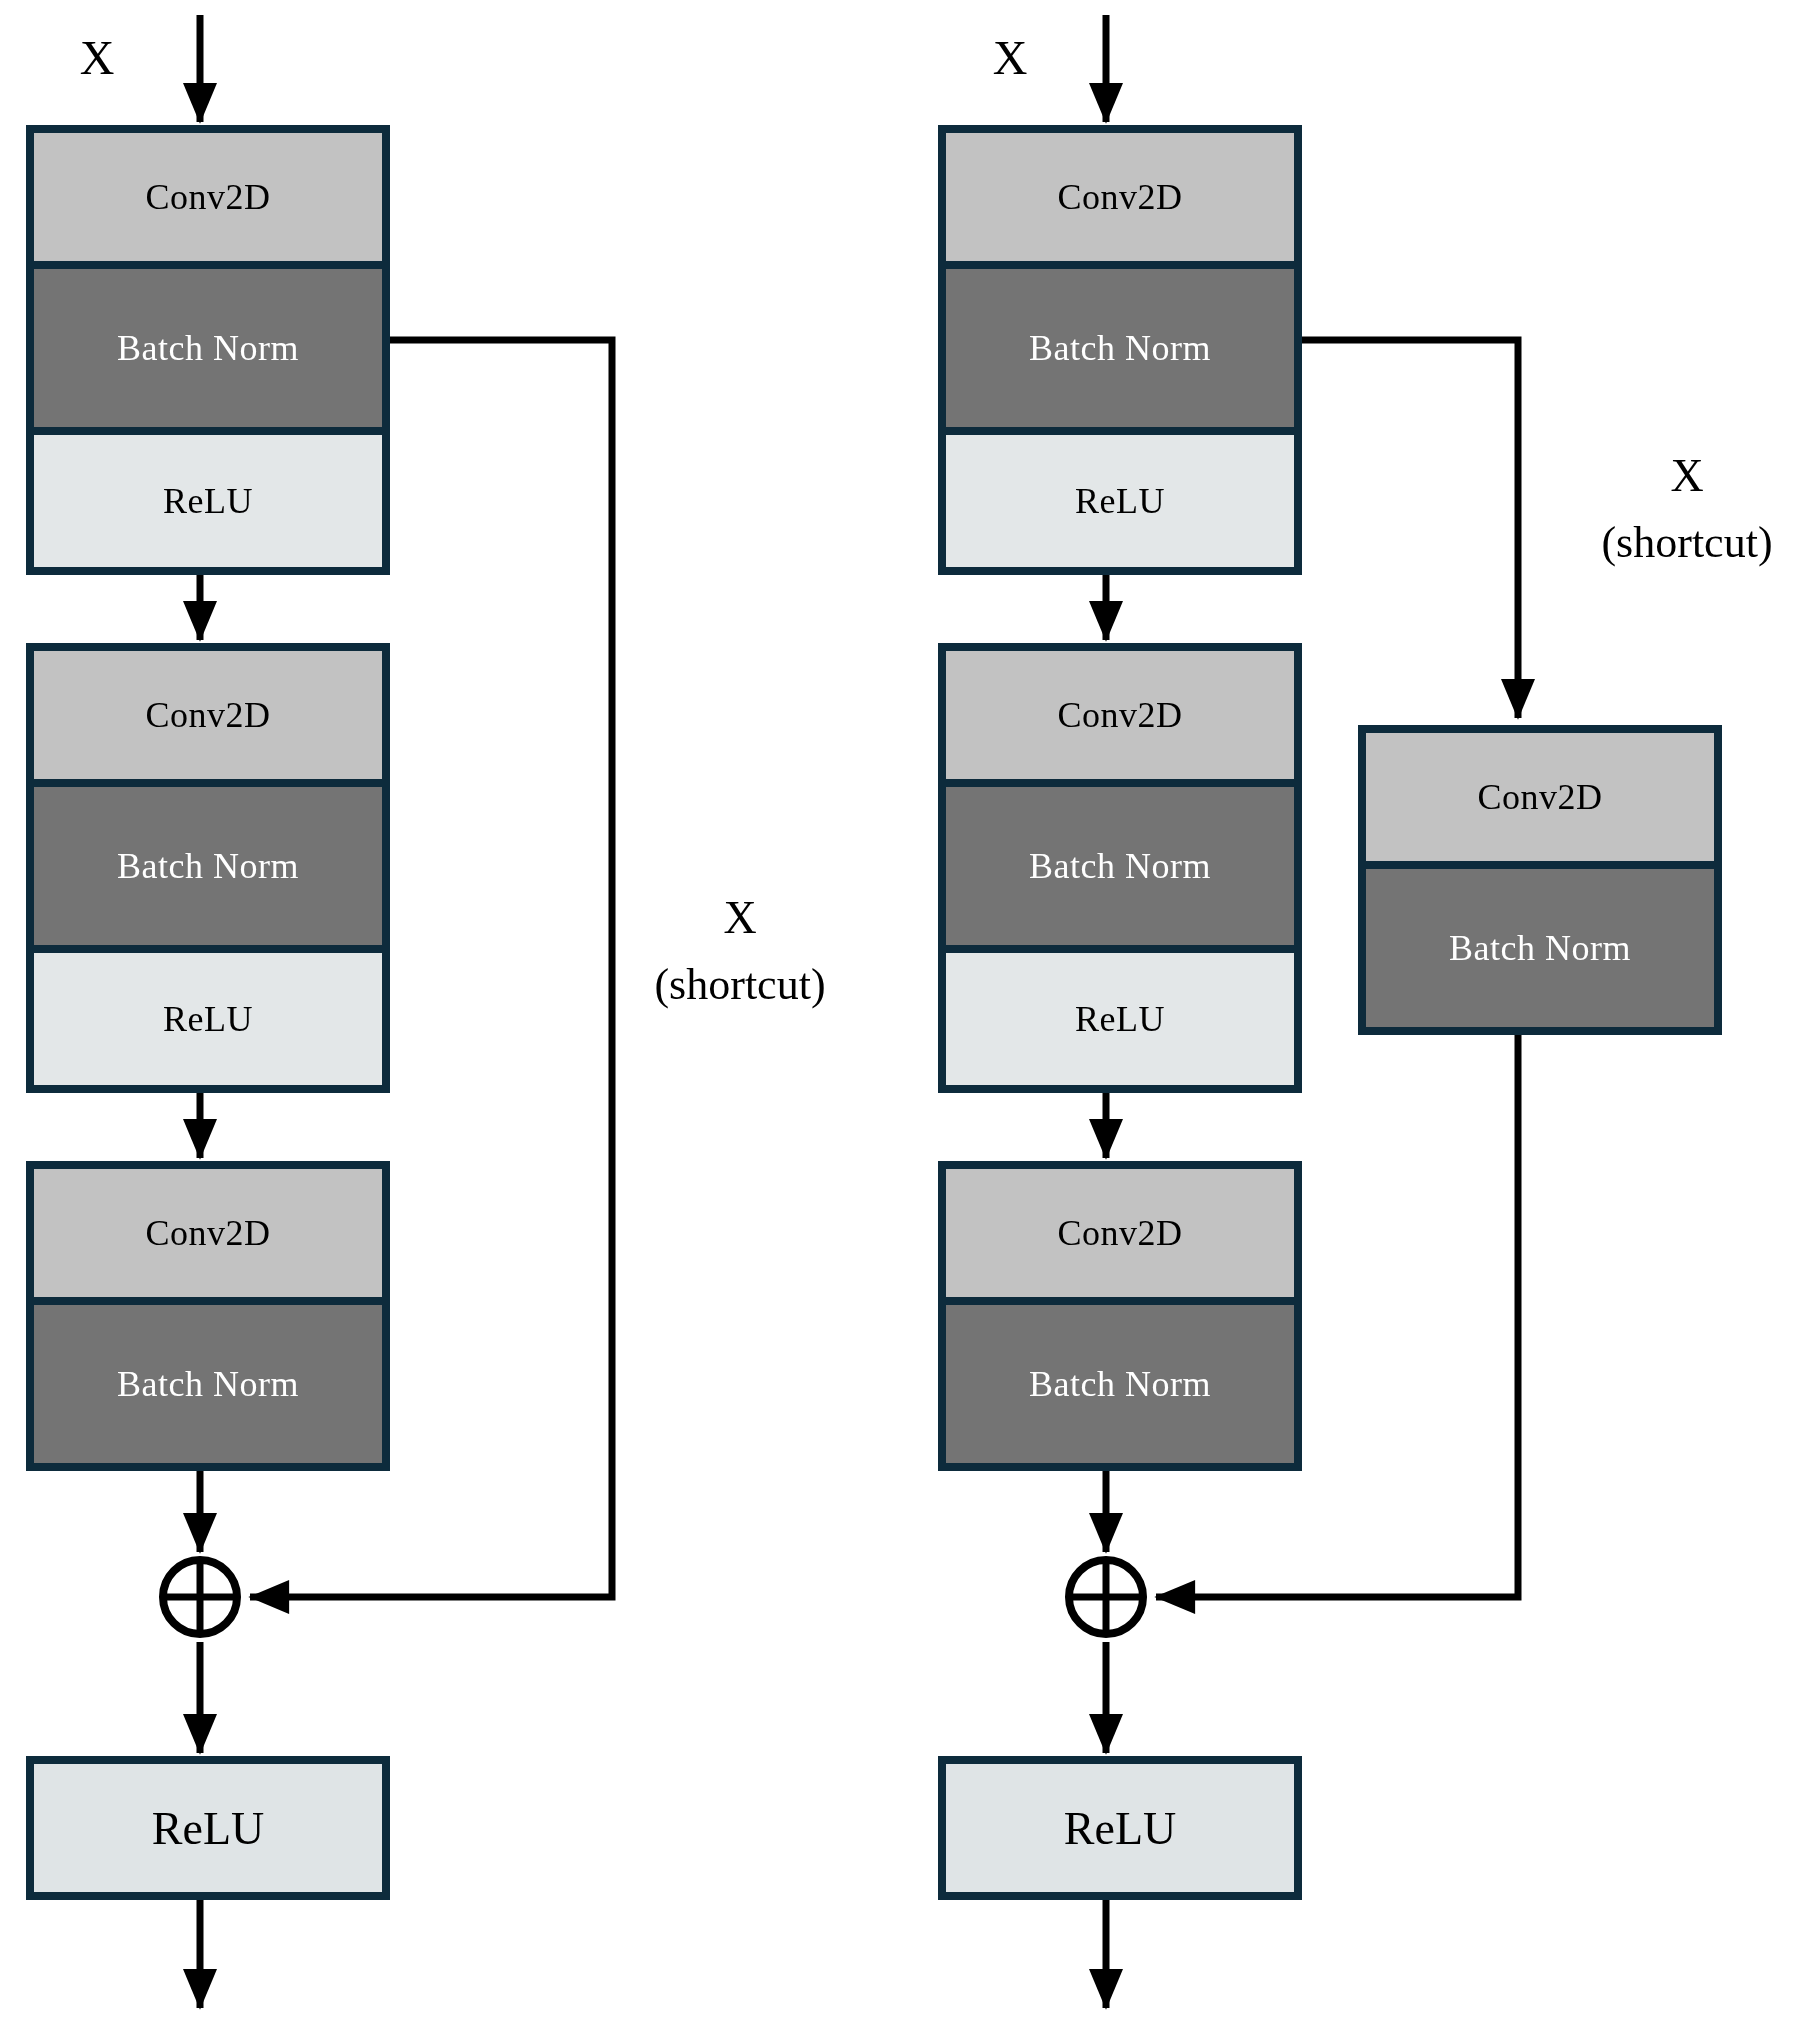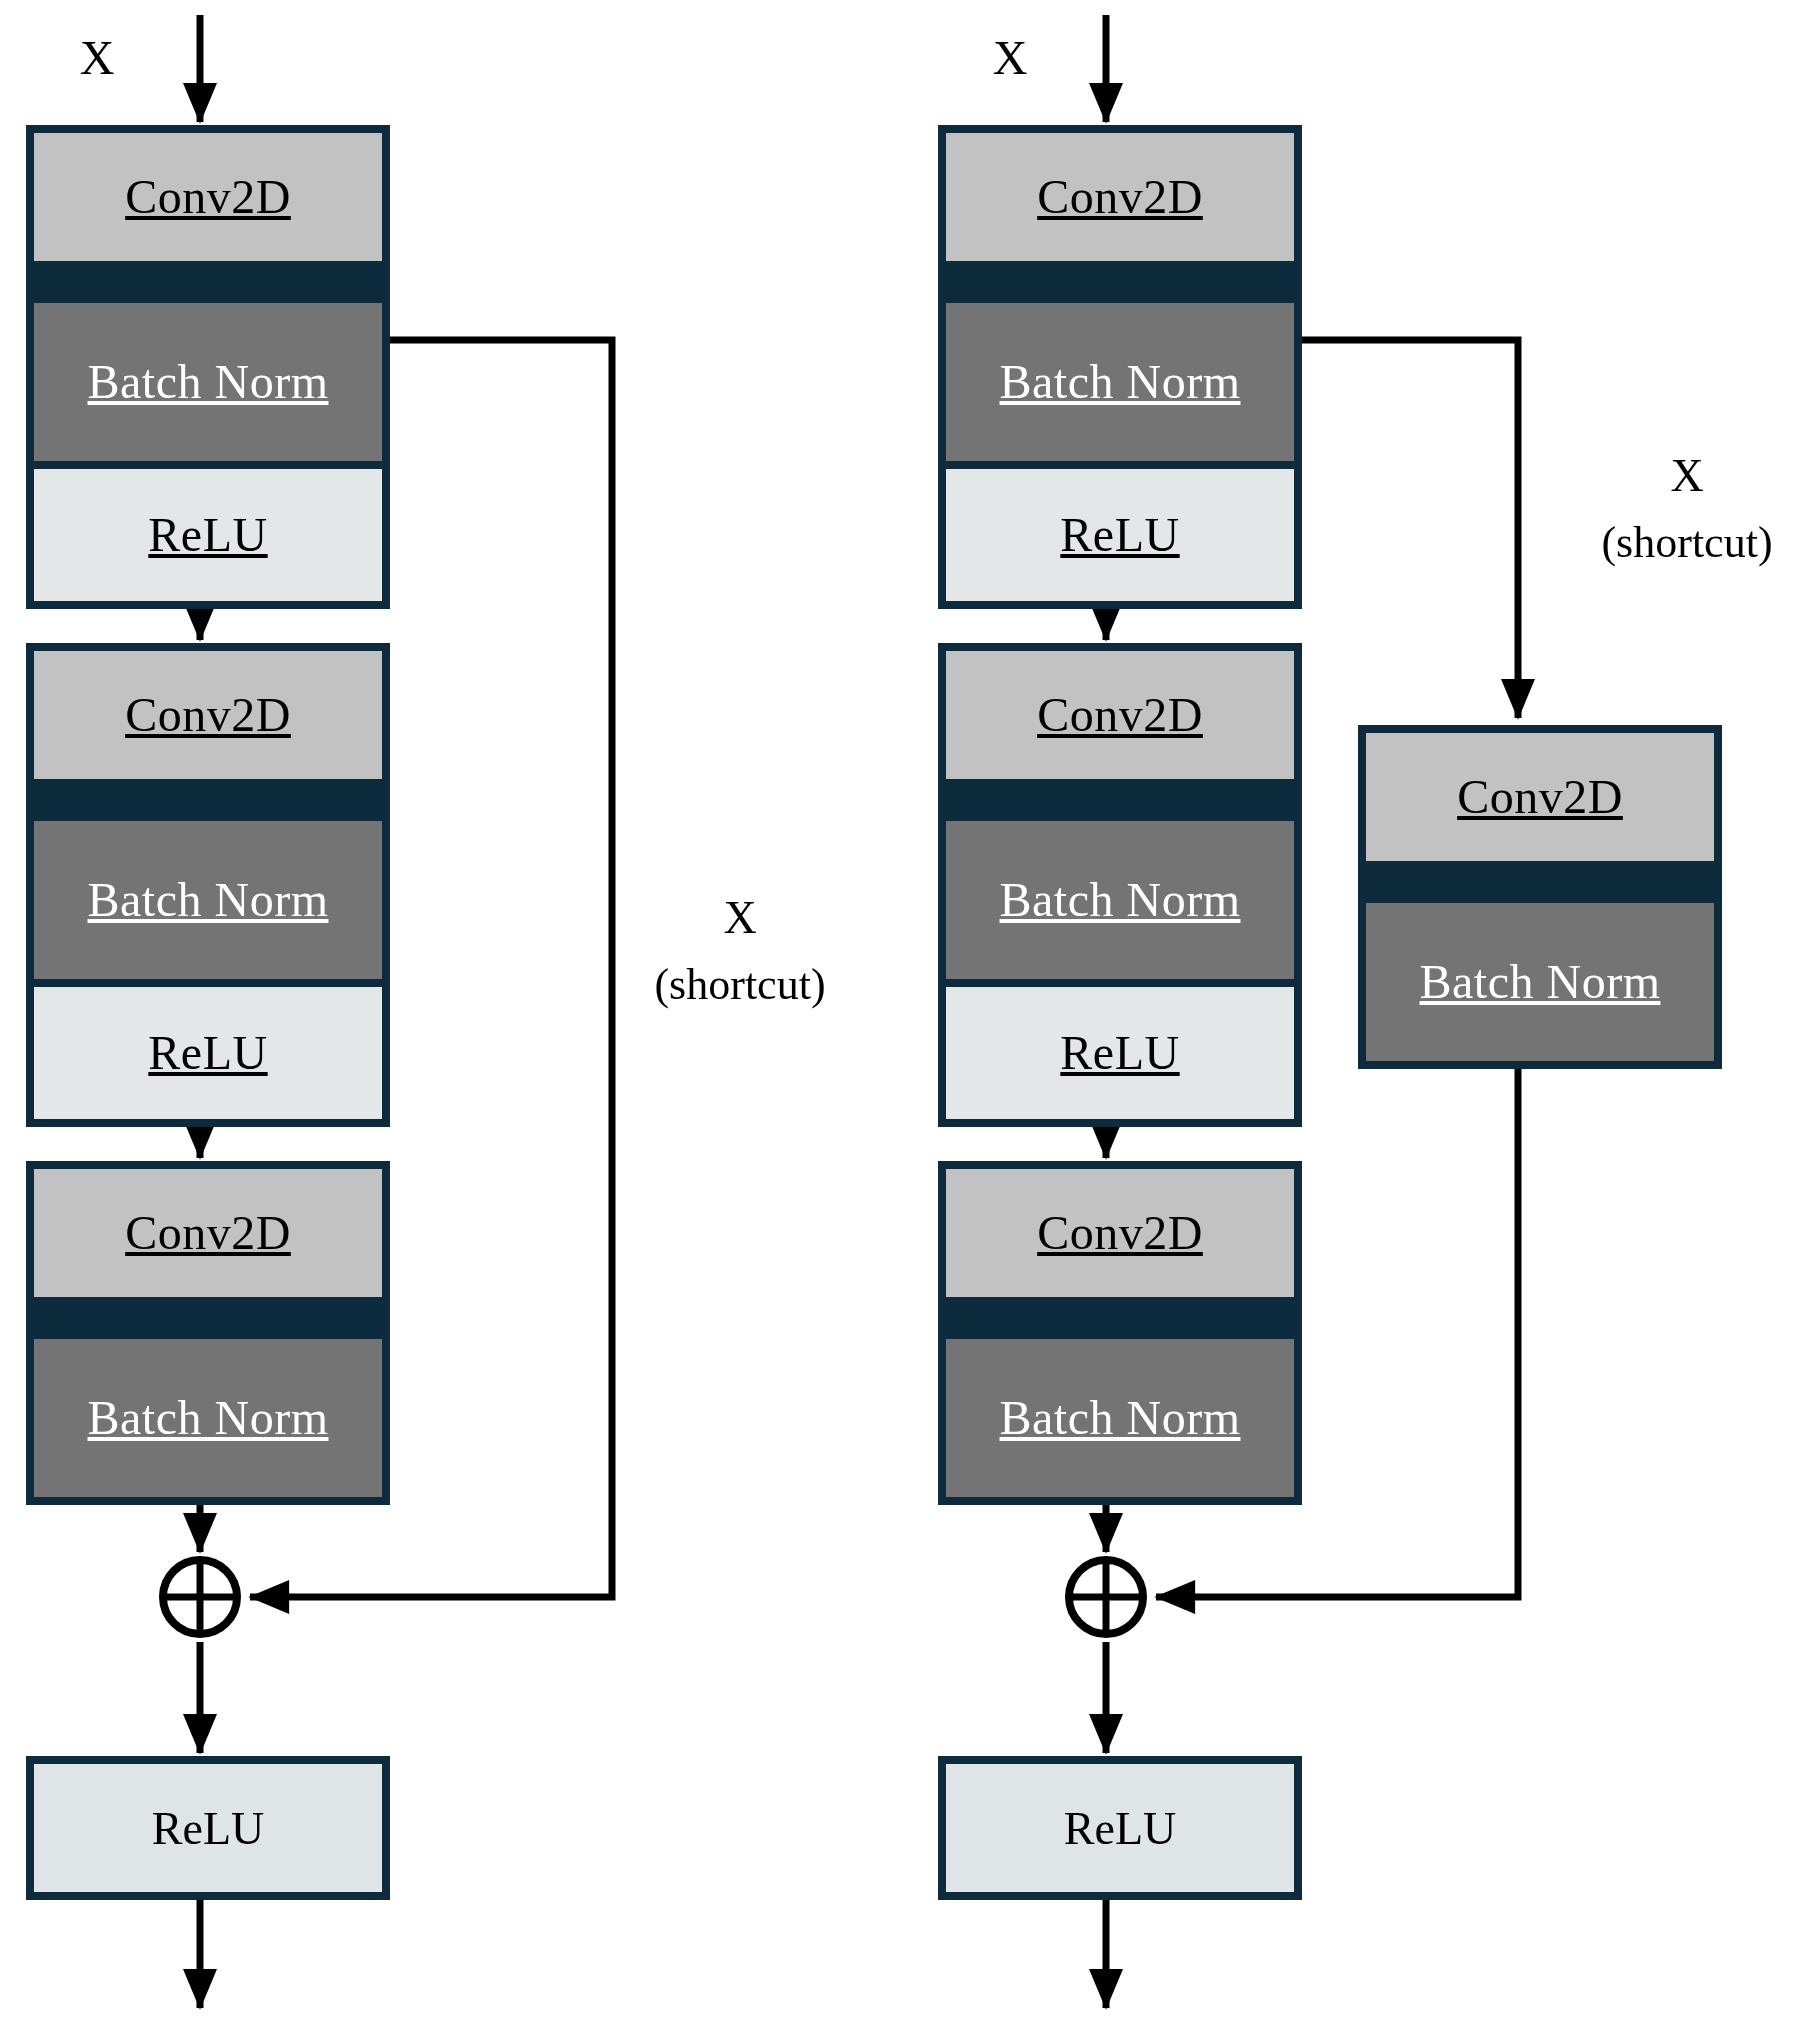--- a/index.html
+++ b/index.html
@@ -17,26 +17,25 @@
   .stack{
     position:absolute;
     box-sizing:border-box;
     width:364px;
     border:8px solid var(--border,#0d2b3c);
     background:var(--border,#0d2b3c);
   }
   .row{
     box-sizing:border-box;
     display:flex;align-items:center;justify-content:center;
-    font-size:48px;line-height:1;
+    font-size:36px;line-height:1;
     letter-spacing:0.5px;
-    text-decoration:underline;
   }
   .r-first{height:128px;}
-  .r-mid{height:166px;border-top:8px solid var(--border,#0d2b3c);margin-top:34px;}
+  .r-mid{height:166px;border-top:8px solid var(--border,#0d2b3c);}
   .r-last{height:140px;border-top:8px solid var(--border,#0d2b3c);}
   .f-conv{background:var(--conv-fill,#c2c2c2);color:#000;}
   .f-bn{background:var(--bn-fill,#747474);color:var(--bn-text,#ffffff);}
   .f-relu{background:var(--relu-fill,#e3e7e8);color:#000;}
   .outbox{
     position:absolute;
     box-sizing:border-box;
     width:364px;height:144px;
     border:8px solid var(--border,#0d2b3c);
     background:var(--relu-out-fill,#dfe4e6);

